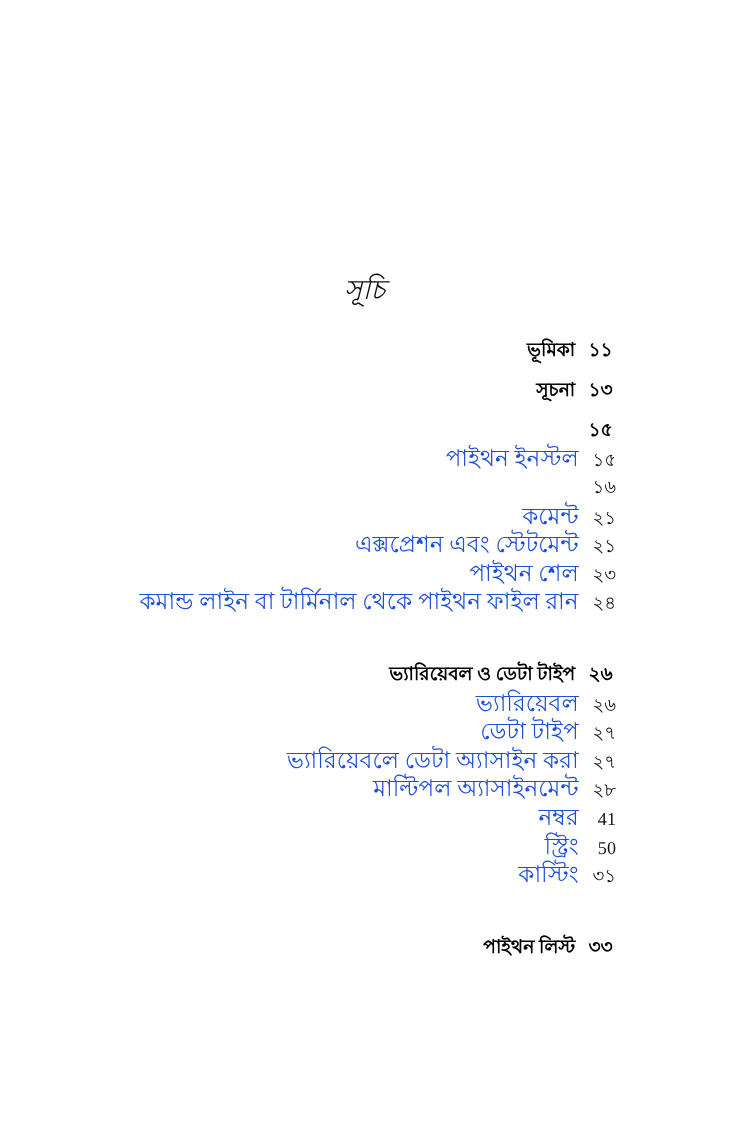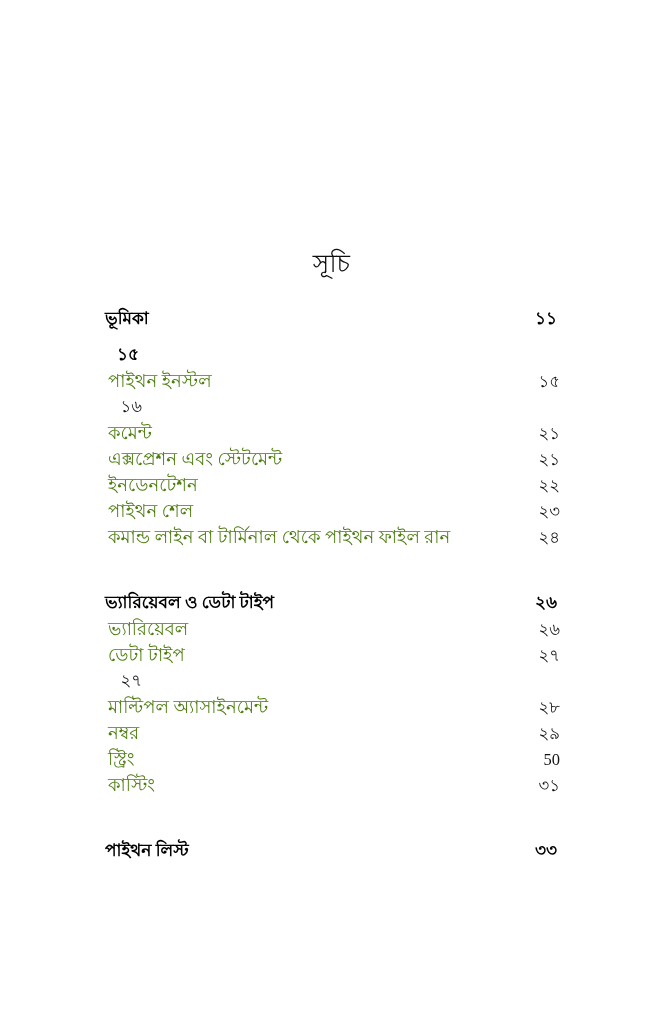--- a/index.html
+++ b/index.html
@@ -26,44 +26,45 @@
   .toc-title {
     position: absolute;
     top: 244px;
     left: 0;
     width: 663px;
     text-align: center;
     font-size: 25px;
     font-weight: 400;
     letter-spacing: 0.2px;
     color: #0d0d0d;
+    font-style: italic;
   }
 
   
   .toc-list {
     position: absolute;
     top: 306px;
     left: 105px;
     width: 452px;
   }
 
   .toc-row {
     display: flex;
     align-items: baseline;
-    justify-content: space-between;
+    justify-content: flex-end;
     width: 100%;
     line-height: 26px;
     height: 26px;
     white-space: nowrap;
   }
 
   .toc-row .label {
-    font-size: 18px;
+    font-size: 21px;
     font-weight: 400;
-    color: #4d7c0f;
+    color: #1d4ed8;
   }
 
   .toc-row .page-no {
     font-size: 16.5px;
     font-weight: 400;
     color: #141414;
     text-align: right;
     min-width: 34px;
     flex: 0 0 auto;
   }
@@ -92,40 +93,40 @@
 <div class="page">
 
   <div class="toc-title">সূচি</div>
 
   <div class="toc-list">
       <div class="toc-row level-1 gap-sm">
         <span class="label">ভূমিকা</span>
         <span class="page-no">১১</span>
       </div>
       <div class="toc-row level-1 gap-lg">
+        <span class="label">সূচনা</span>
+        <span class="page-no">১৩</span>
+      </div>
+      <div class="toc-row level-1 gap-lg">
         <span class="page-no">১৫</span>
       </div>
       <div class="toc-row level-2 gap-sm">
         <span class="label">পাইথন ইনস্টল</span>
         <span class="page-no">১৫</span>
       </div>
       <div class="toc-row level-2 gap-sm">
         <span class="page-no">১৬</span>
       </div>
       <div class="toc-row level-2 gap-sm">
         <span class="label">কমেন্ট</span>
         <span class="page-no">২১</span>
       </div>
       <div class="toc-row level-2 gap-sm">
         <span class="label">এক্সপ্রেশন এবং স্টেটমেন্ট</span>
         <span class="page-no">২১</span>
-      </div>
-      <div class="toc-row level-2 gap-sm">
-        <span class="label">ইনডেনটেশন</span>
-        <span class="page-no">২২</span>
       </div>
       <div class="toc-row level-2 gap-sm">
         <span class="label">পাইথন শেল</span>
         <span class="page-no">২৩</span>
       </div>
       <div class="toc-row level-2 gap-sm">
         <span class="label">কমান্ড লাইন বা টার্মিনাল থেকে পাইথন ফাইল রান</span>
         <span class="page-no">২৪</span>
       </div>
       <div class="toc-row level-1 gap-xl">
@@ -134,29 +135,30 @@
       </div>
       <div class="toc-row level-2 gap-sm">
         <span class="label">ভ্যারিয়েবল</span>
         <span class="page-no">২৬</span>
       </div>
       <div class="toc-row level-2 gap-sm">
         <span class="label">ডেটা টাইপ</span>
         <span class="page-no">২৭</span>
       </div>
       <div class="toc-row level-2 gap-sm">
+        <span class="label">ভ্যারিয়েবলে ডেটা অ্যাসাইন করা</span>
         <span class="page-no">২৭</span>
       </div>
       <div class="toc-row level-2 gap-sm">
         <span class="label">মাল্টিপল অ্যাসাইনমেন্ট</span>
         <span class="page-no">২৮</span>
       </div>
       <div class="toc-row level-2 gap-sm">
         <span class="label">নম্বর</span>
-        <span class="page-no">২৯</span>
+        <span class="page-no">41</span>
       </div>
       <div class="toc-row level-2 gap-sm">
         <span class="label">স্ট্রিং</span>
         <span class="page-no">50</span>
       </div>
       <div class="toc-row level-2 gap-sm">
         <span class="label">কাস্টিং</span>
         <span class="page-no">৩১</span>
       </div>
       <div class="toc-row level-1 gap-xl">

